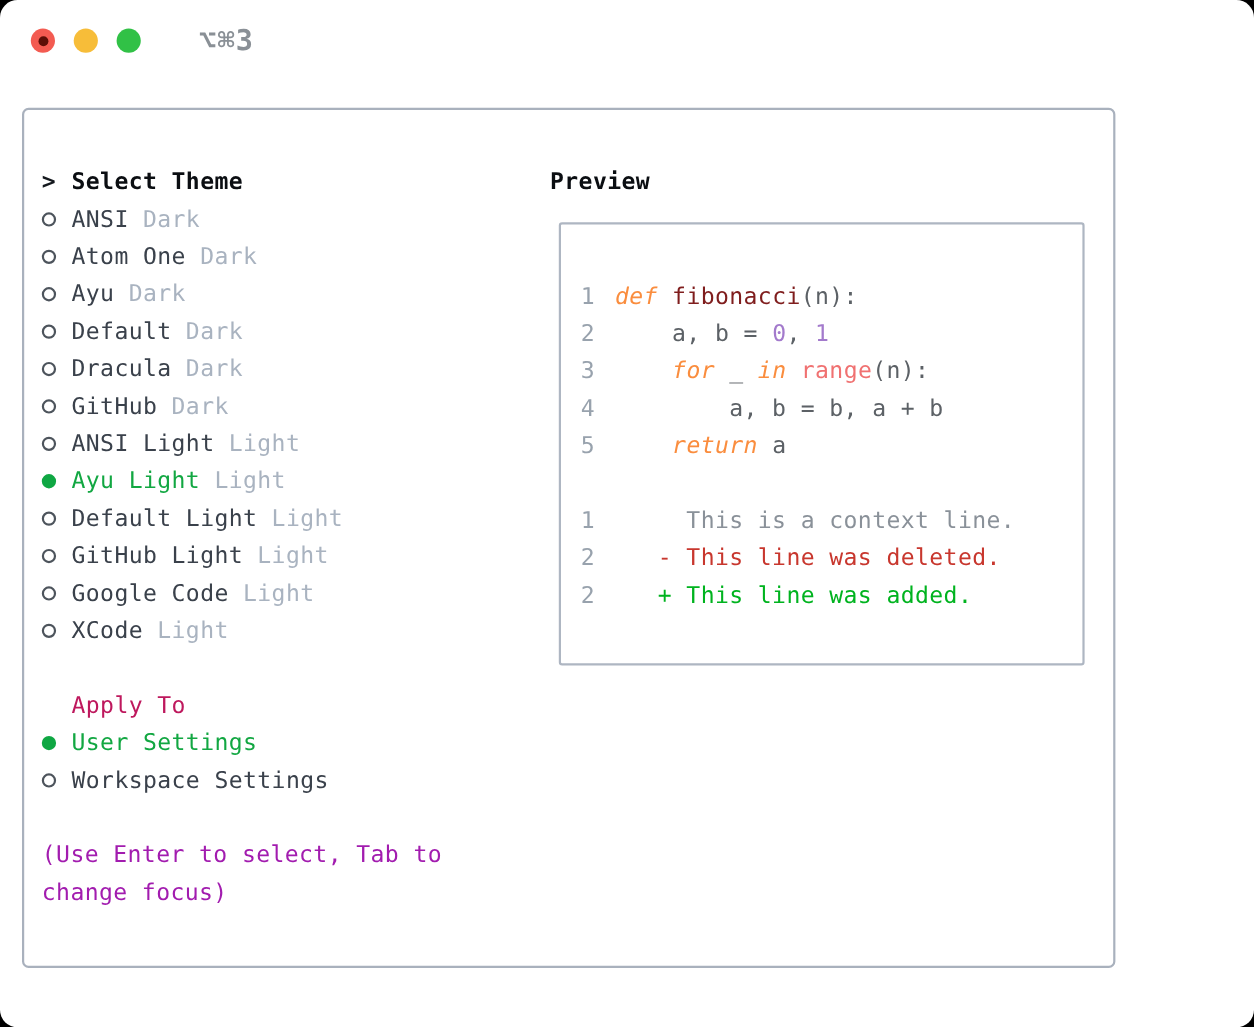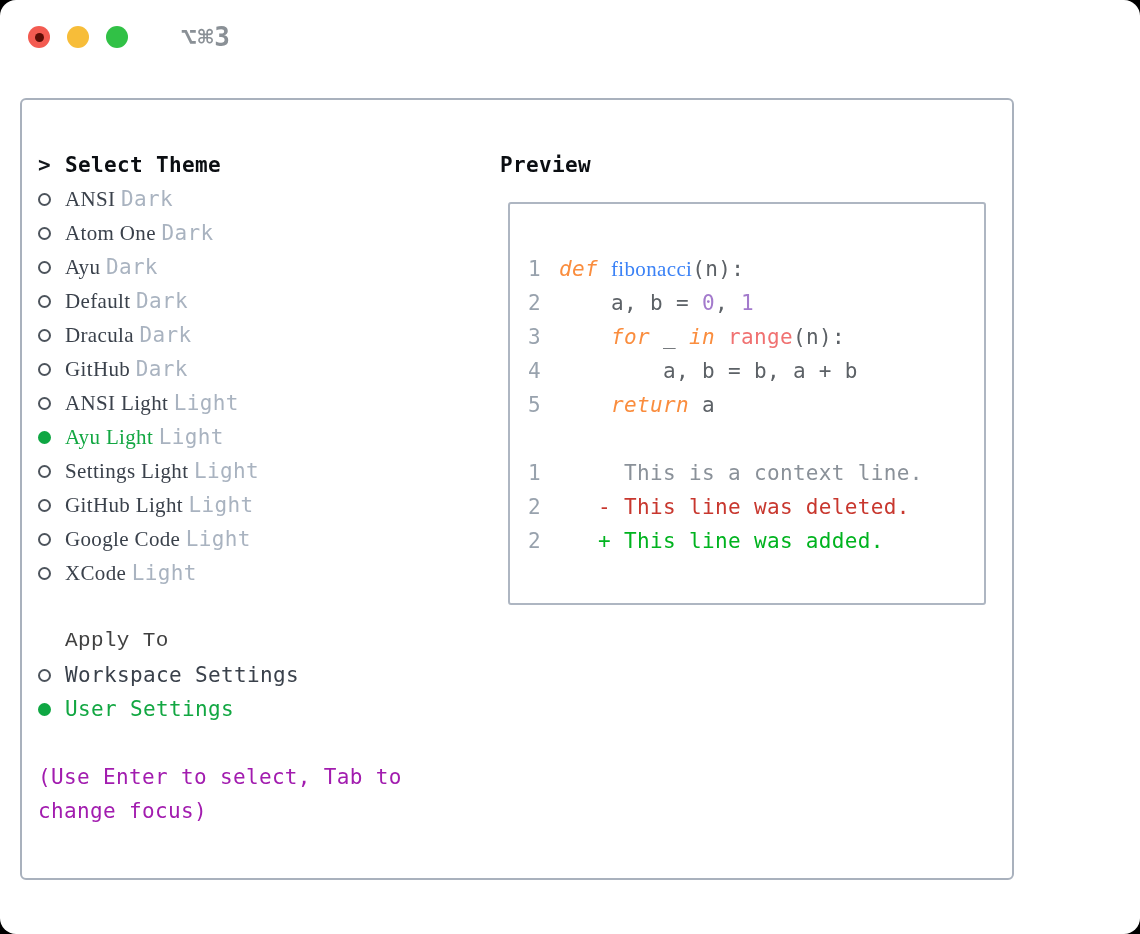--- a/index.html
+++ b/index.html
@@ -23,39 +23,39 @@
 
   
   .left-col{position:absolute;left:16px;top:48px;width:440px;
             font-size:21px;line-height:34px;letter-spacing:0.35px;color:#3a414b;}
   .row{display:flex;align-items:center;height:34px;white-space:pre;}
   .marker{display:inline-flex;align-items:center;width:27px;flex:0 0 27px;}
   .prompt{font-weight:700;color:#14181d;}
   .radio{width:13px;height:13px;box-sizing:border-box;border:2px solid #4d545c;border-radius:50%;}
   .radio.on{background:#0fa743;border-color:#0fa743;}
   .header-label{font-weight:700;color:#0b0e12;}
-  .theme-name{color:#3a414b;font-family:Liberation Serif, serif;}
+  .theme-name{color:#3a414b;}
   .theme-name.sel{color:#12a742;}
   .variant{color:#a9b3c0;}
   .spacer{height:34px;}
-  .apply-label{color:#404040;font-family:Liberation Mono, monospace;}
+  .apply-label{color:#be185d;}
   .opt-label{color:#3a414b;}
   .opt-label.sel{color:#12a742;}
   .footer-hint{width:400px;color:#a21caf;white-space:normal;}
 
   
   .preview-label{position:absolute;left:478px;top:48px;height:34px;line-height:34px;
                  font-size:21px;font-weight:700;letter-spacing:0.35px;color:#0b0e12;}
   .preview-box{position:absolute;left:486px;top:102px;width:478px;height:403px;box-sizing:border-box;
                border:2px solid #aeb6c2;border-radius:3px;background:#fff;
                padding:48px 0 0 18px;overflow:hidden;}
   .pline{display:flex;height:34px;line-height:34px;font-size:21px;letter-spacing:0.35px;white-space:pre;}
   .line-num{width:31px;flex:0 0 31px;color:#98a2ad;}
   .c-keyword{color:#fa8d3e;font-style:italic;}
-  .c-function{color:#3b82f6;font-family:Liberation Serif, serif;}
+  .c-function{color:#7f1d1d;}
   .c-number{color:#a37acc;}
   .c-builtin{color:#f07171;margin-top:17px;}
   .c-plain{color:#5c6166;}
   .c-context{color:#8a9199;}
   .c-deleted{color:#c8372e;}
   .c-added{color:#00b31f;text-align:right;}
 </style>
 </head>
 <body>
 
@@ -141,21 +141,21 @@
       <span class="radio on"></span>
     </span>
     <span class="theme-name sel">Ayu Light </span>
     <span class="variant">Light</span>
   </div>
 
   <div class="row">
     <span class="marker">
       <span class="radio"></span>
     </span>
-    <span class="theme-name">Settings Light </span>
+    <span class="theme-name">Default Light </span>
     <span class="variant">Light</span>
   </div>
 
   <div class="row">
     <span class="marker">
       <span class="radio"></span>
     </span>
     <span class="theme-name">GitHub Light </span>
     <span class="variant">Light</span>
   </div>
@@ -180,30 +180,30 @@
         <div class="spacer"></div>
 
         <div class="row">
           <span class="marker"></span>
           <span class="apply-label">Apply To</span>
         </div>
 
         <div id="apply-list">
   <div class="row">
     <span class="marker">
+      <span class="radio on"></span>
+    </span>
+    <span class="opt-label sel">User Settings</span>
+  </div>
+
+  <div class="row">
+    <span class="marker">
       <span class="radio"></span>
     </span>
     <span class="opt-label">Workspace Settings</span>
-  </div>
-
-  <div class="row">
-    <span class="marker">
-      <span class="radio on"></span>
-    </span>
-    <span class="opt-label sel">User Settings</span>
   </div>
 </div>
 
         <div class="spacer"></div>
 
         <div class="footer-hint">(Use Enter to select, Tab to change focus)</div>
       </div>
 
       <div class="preview-label">Preview</div>
 

